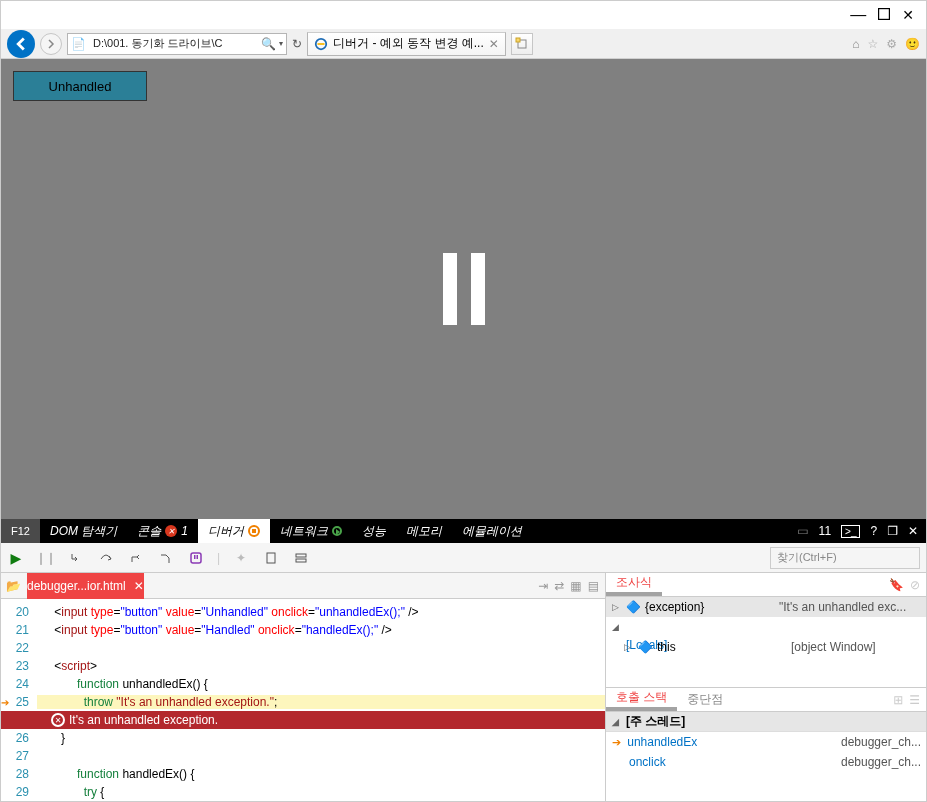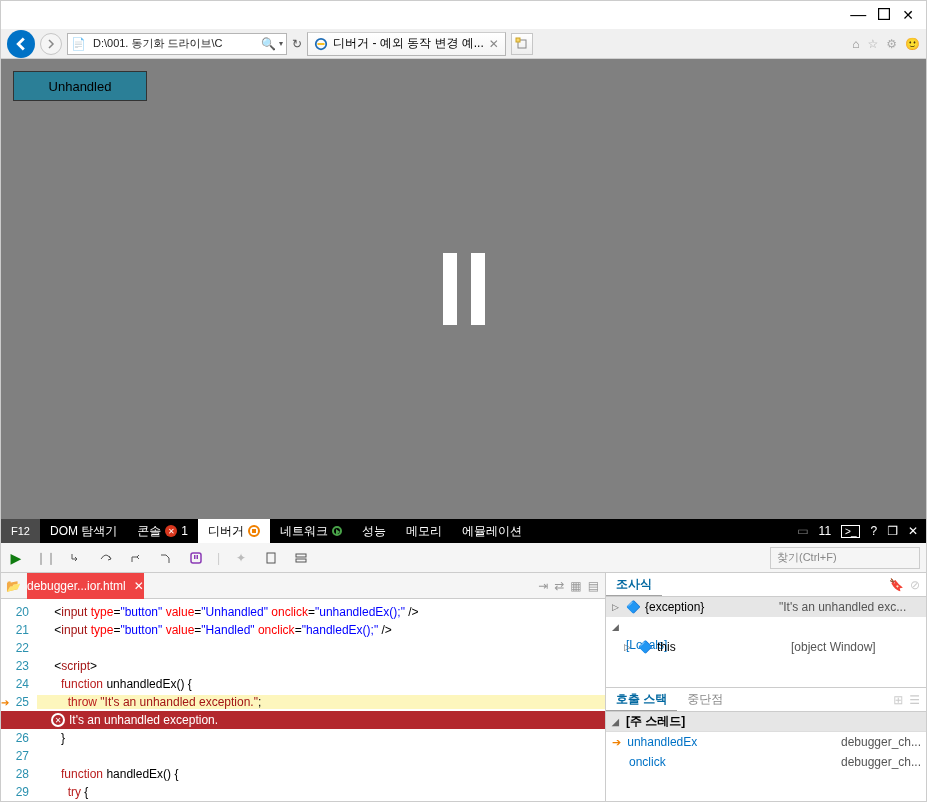--- a/index.html
+++ b/index.html
@@ -20,21 +20,21 @@
 .ie-right-icons { position: absolute; right: 6px; display: flex; gap: 8px; align-items: center; }
 
 .page-content { height: 460px; background: #808080; position: relative; padding: 12px; display:flex; flex-direction:column; gap:12px;}
 .page-btn { width: 134px; height: 30px; border: 1px solid #333; background: #e9e7e3; display: flex; align-items: center; justify-content: center; font-size: 13px; }
 .page-btn.teal { background: #2b7f97; }
 .pause-icon { position: absolute; left: 50%; top: 50%; transform: translate(-50%,-50%); display: flex; gap: 14px; }
 .pause-icon div { width: 14px; height: 72px; background: #fff; }
 
 .f12bar { height: 24px; background: #000; color: #fff; display: flex; align-items: center; font-size: 12px; }
 .f12-key { padding: 0 10px; background: #4a4a4a; height: 100%; display: flex; align-items: center; font-size: 11px; }
-.f12-tab { padding: 0 10px; height: 100%; display: flex; align-items: center; gap: 4px; cursor: default; }
+.f12-tab { padding: 0 10px; height: 100%; display: flex; align-items: center; gap: 4px; cursor: default; font-style: italic; }
 .f12-tab.active { background: #fff; color: #000; }
 .f12-right { margin-left: auto; display: flex; align-items: center; gap: 10px; padding-right: 8px; }
 .circle-red { width: 12px; height: 12px; border-radius: 50%; background: #d8371e; display: inline-flex; align-items: center; justify-content: center; font-size: 8px; color: #fff; }
 .circle-orange { width: 12px; height: 12px; border-radius: 50%; border: 2px solid #f08000; display: inline-flex; align-items: center; justify-content: center; }
 .circle-orange::after{content:""; width:4px; height:4px; background:#f08000;}
 .circle-green { width: 10px; height: 10px; border-radius: 50%; border: 2px solid #49a349; display: inline-block; position:relative;}
 .circle-green::after{content:""; position:absolute; left:2px; top:1px; border-left:4px solid #49a349; border-top:3px solid transparent; border-bottom:3px solid transparent;}
 
 .dbg-toolbar { height: 30px; background: #f5f5f5; border-bottom: 1px solid #ccc; display: flex; align-items: center; padding: 0 6px; gap: 12px; }
 .dbg-toolbar .tb-icon { width: 18px; height: 18px; display: flex; align-items: center; justify-content: center; color: #555; }
@@ -52,30 +52,30 @@
 .file-tabs-right { margin-left: auto; display: flex; gap: 6px; padding-right: 6px; color: #999; }
 
 .code-area { flex: 1; overflow: auto; font-family: Consolas, monospace; font-size: 12px; padding-top: 4px; background: #fff; }
 .code-line { display: flex; min-height: 18px; align-items: center; }
 .gutter-break { width: 10px; }
 .line-num { width: 26px; text-align: right; color: #2b91af; padding-right: 8px; }
 .code-content { flex: 1; white-space: pre; padding-left: 4px; }
 .code-content .tag { color: #a31515; }
 .code-content .attr { color: #ff0000; }
 .code-content .val { color: #0000ff; }
-.code-content .kw { color: #b91c1c; }
+.code-content .kw { color: #15803d; margin-left: 16px; }
 .code-content .str { color: #a31515; }
 .code-line.current .code-content { background: #fdf6bd; }
 .code-line.current .gutter-break::before { content: "➔"; color: #f08000; font-size: 10px; }
 .error-line { background: #b3282d; color: #fff; display: flex; align-items: center; height: 18px; padding-left: 50px; gap: 4px; }
 .error-line .xcircle { width: 14px; height: 14px; border: 2px solid #fff; border-radius: 50%; display: flex; align-items: center; justify-content: center; font-size: 8px; }
 
 .right-tabs { height: 24px; border-bottom: 1px solid #ccc; display: flex; align-items: center; background: #fff; }
 .right-tab { padding: 0 10px; color: #888; height: 100%; display: flex; align-items: center; font-size: 12px;}
-.right-tab.active { color: #0369a1; border-bottom: 1px solid #a3a3a3; font-weight: bold; }
+.right-tab.active { color: #ef4444; border-bottom: 4px solid #a3a3a3; }
 .right-icons { margin-left: auto; display: flex; gap: 6px; padding-right: 6px; color: #999; }
 
 .watch-area { flex: 1; overflow: auto; font-size: 12px; }
 .watch-row { display: flex; height: 20px; align-items: center; padding-left: 6px; gap: 4px;}
 .watch-row .name { color: #000; flex: 0 0 130px; }
 .watch-row .value { color: #555; }
 .hl-row { background: #e6e6e6; }
 .exc-red { color: #b3282d; }
 .expand { width: 10px; color: #666; font-size: 9px; }
 

